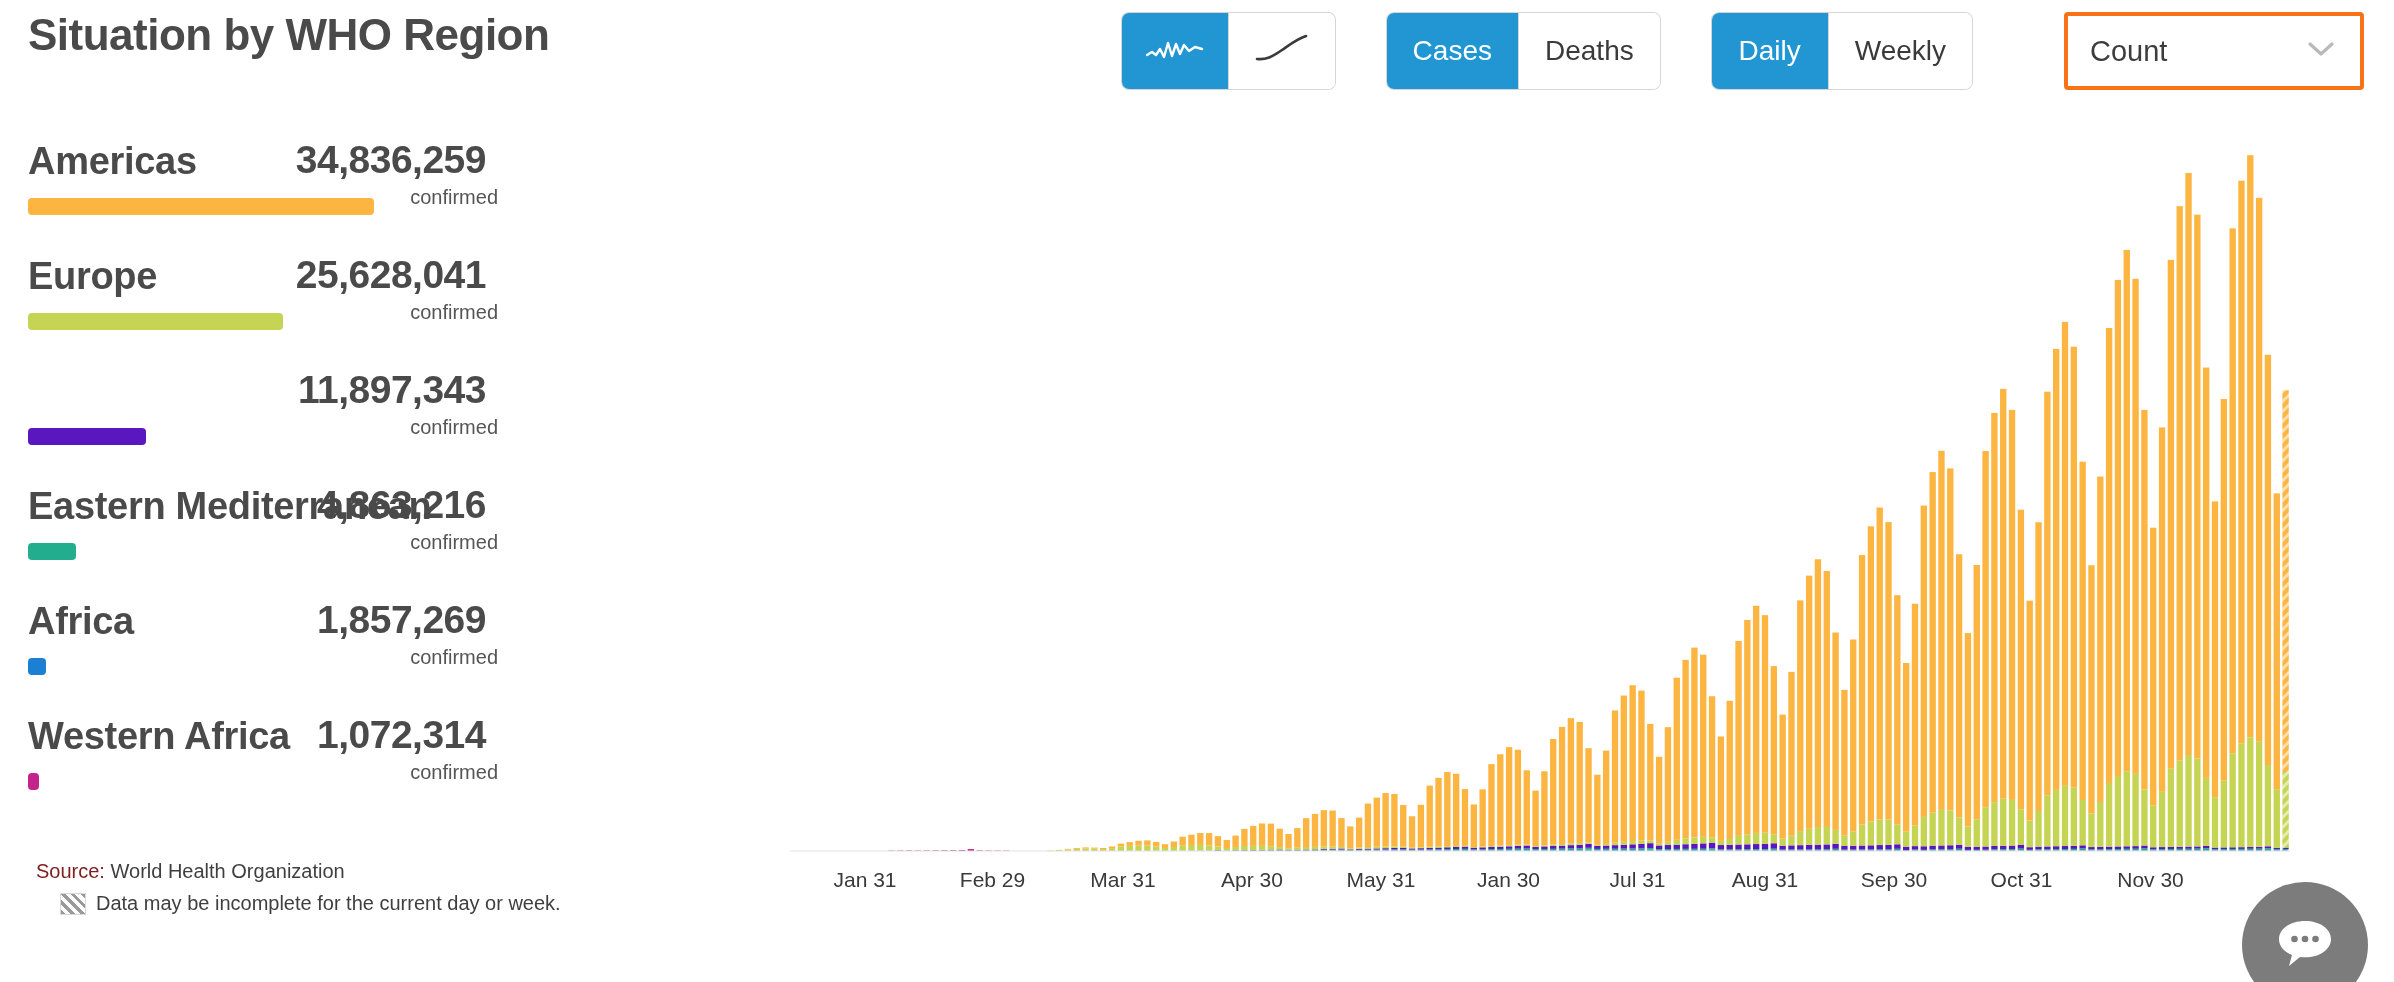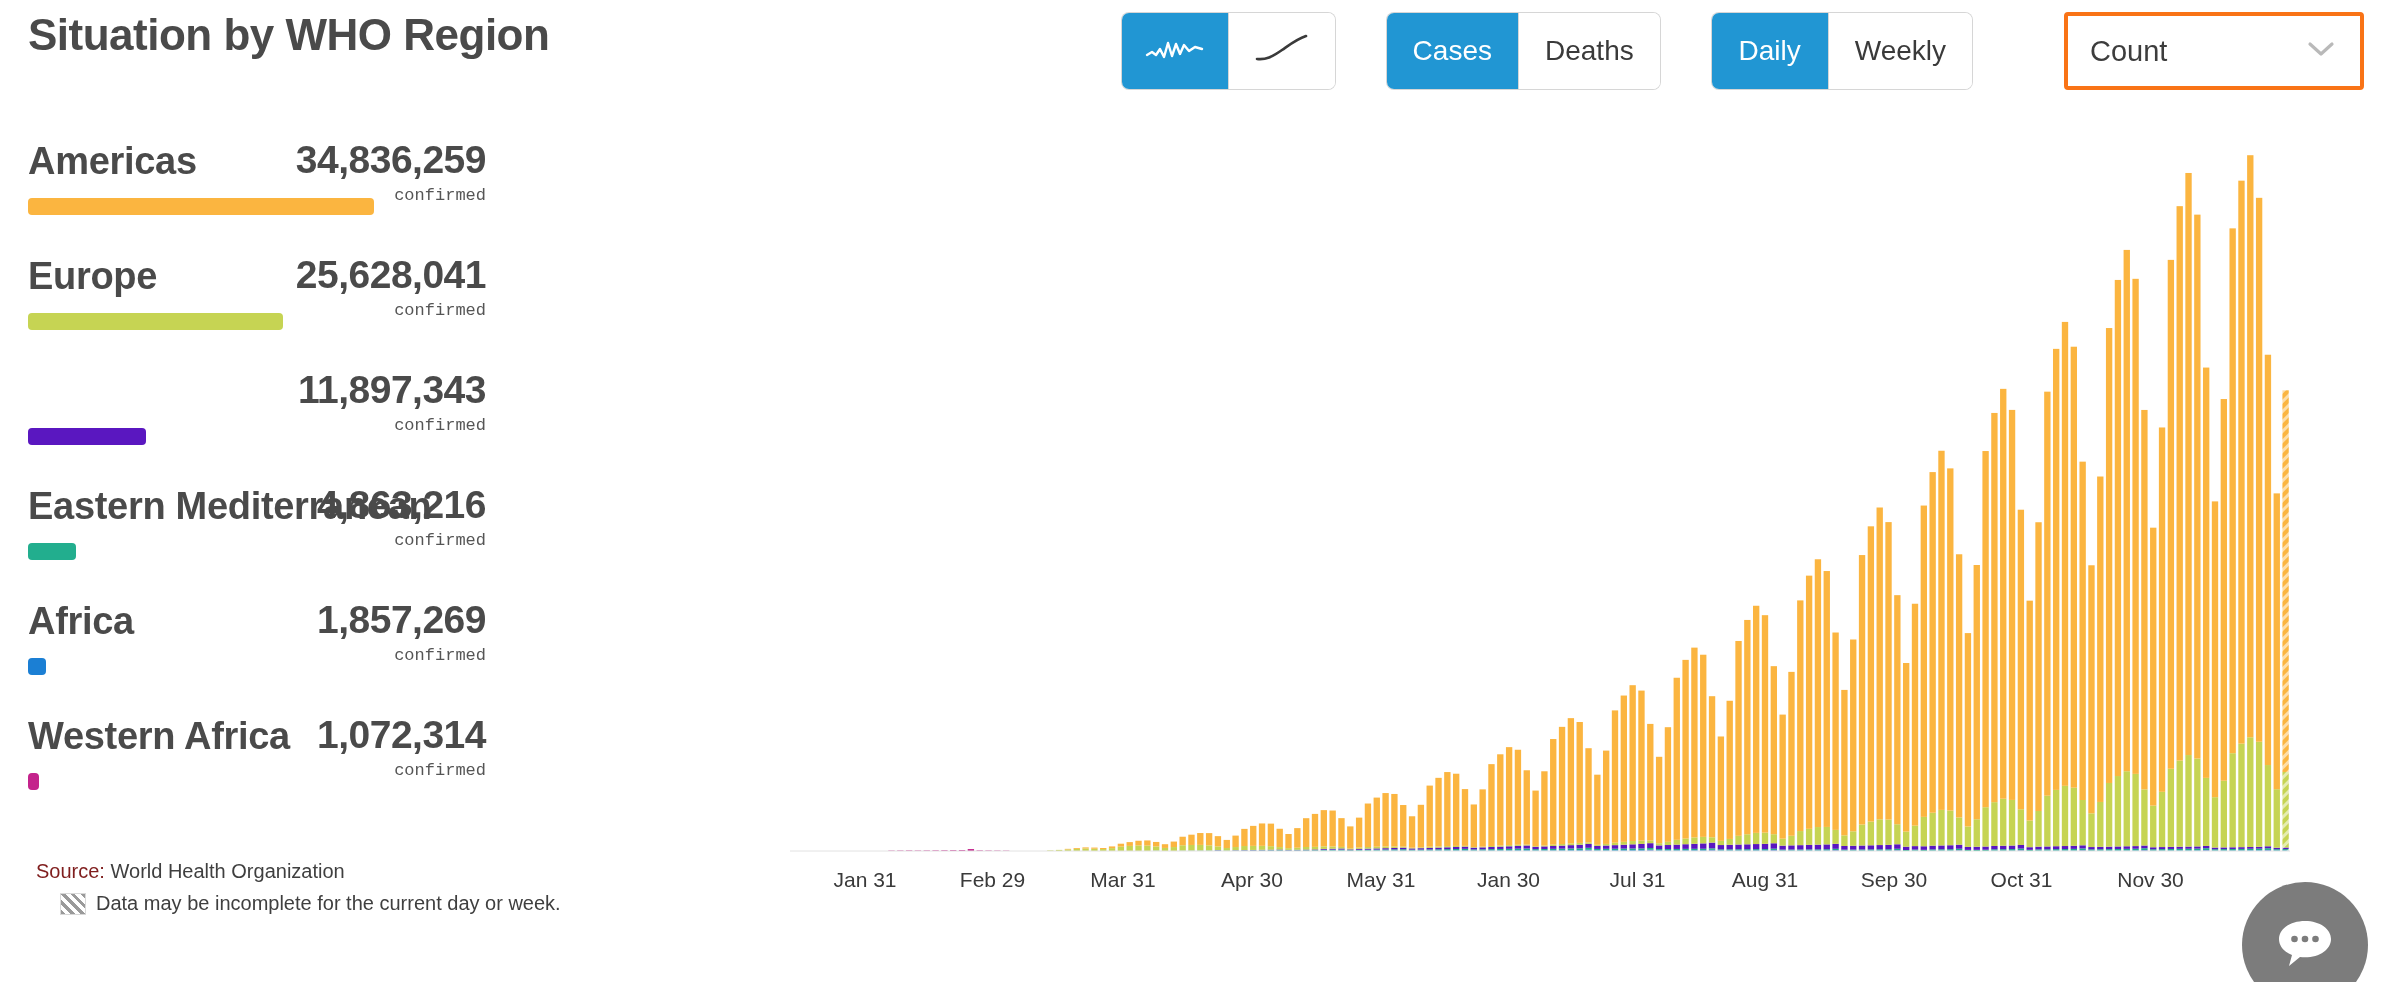--- a/index.html
+++ b/index.html
@@ -54,22 +54,22 @@
     font-size: 38px; font-weight: 700; color: #4a4a4a;
     letter-spacing: -0.3px; white-space: nowrap;
   }
   .region-bar { position: absolute; left: 0; top: 58px; height: 17px; border-radius: 4px; }
   .region-count {
     position: absolute; right: 302px; top: -2px; width: 300px;
     text-align: right; font-size: 39px; font-weight: 700; color: #4a4a4a;
     letter-spacing: -0.5px; white-space: nowrap;
   }
   .region-sub {
-    position: absolute; right: 302px; top: 46px; width: 300px;
-    text-align: right; font-size: 17px; color: #555; white-space: nowrap; font-family: Liberation Mono, monospace;
+    position: absolute; right: 290px; top: 46px; width: 300px;
+    text-align: right; font-size: 20px; color: #555; white-space: nowrap;
   }
 
   
   .footer { position: absolute; left: 28px; top: 860px; }
   .src-line { font-size: 20px; color: #3f3f3f; white-space: nowrap; }
   .src-line .src-label { color: #7f1d1d; margin-left: 8px; }
   .note-line { display: flex; align-items: center; gap: 10px; margin-top: 9px; padding-left: 32px; }
   .hatch-swatch {
     width: 26px; height: 22px; flex: 0 0 auto;
     background-image: repeating-linear-gradient(45deg,

